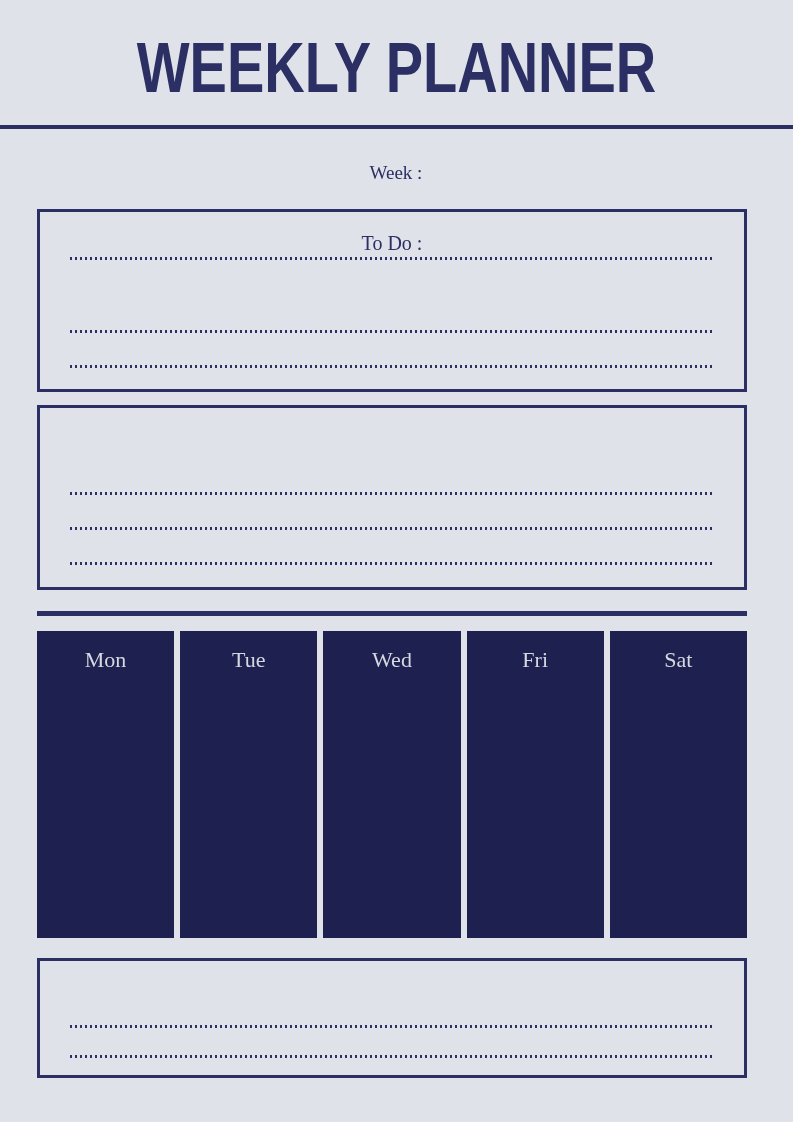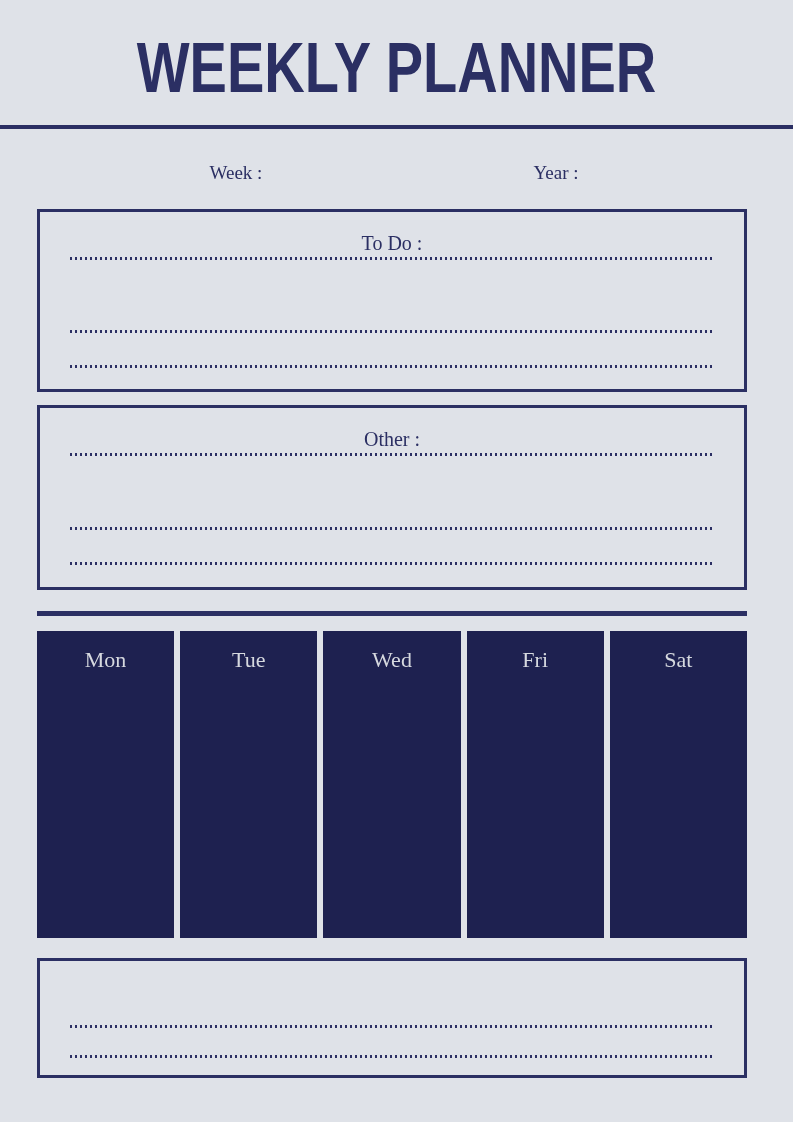--- a/index.html
+++ b/index.html
@@ -95,32 +95,30 @@
 <body>
 
 <div class="page">
 
   <div class="page-title">WEEKLY PLANNER</div>
 
   <div class="header-rule"></div>
 
   <div class="meta-row">
     <div class="meta-cell">Week :</div>
-    <div class="meta-cell">Year :</div>
   </div>
 
   <div class="box box-todo">
     <div class="box-title">To Do :</div>
     <div class="dotted"></div>
     <div class="dotted"></div>
     <div class="dotted"></div>
   </div>
 
   <div class="box box-other">
-    <div class="box-title">Other :</div>
     <div class="dotted"></div>
     <div class="dotted"></div>
     <div class="dotted"></div>
   </div>
 
   <div class="divider-rule"></div>
 
   <div class="week-grid">
     <div class="day-column">
       <div class="day-label">Mon</div>

